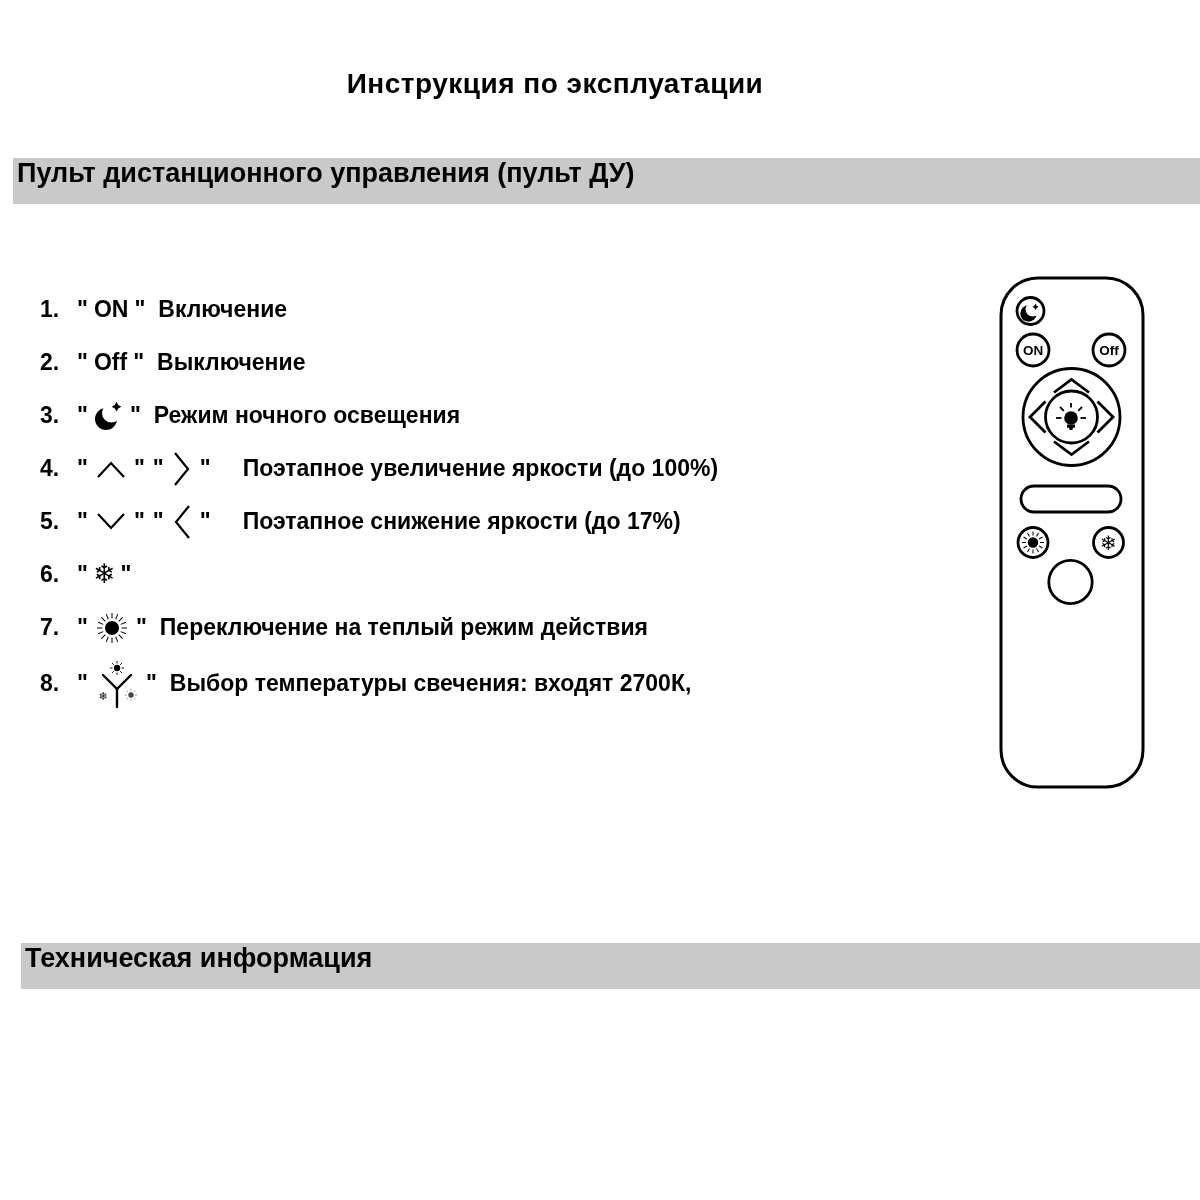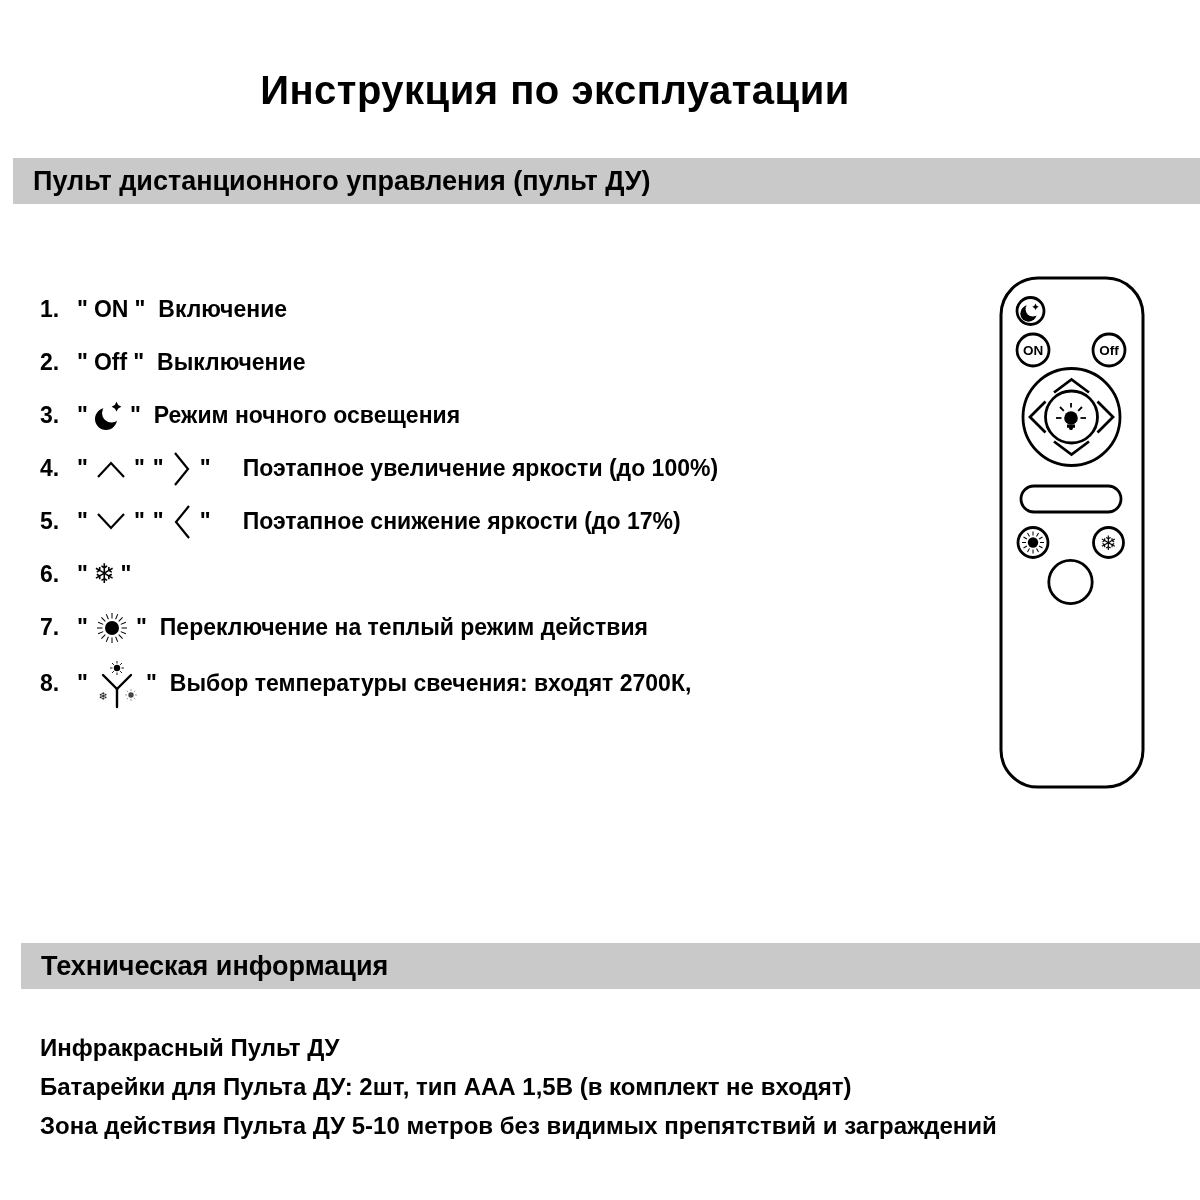--- a/index.html
+++ b/index.html
@@ -1,23 +1,23 @@
 <!DOCTYPE html>
 <html><head>
 <meta charset="utf-8">
 <style>
   html,body{margin:0;padding:0;background:#fff;}
   body{width:1200px;height:1200px;font-family:"Liberation Sans","DejaVu Sans",sans-serif;color:#000;}
   .page{position:relative;width:1200px;height:1200px;overflow:hidden;background:#fff;}
 
   .title{position:absolute;top:68px;left:0;width:1110px;text-align:center;
-         font-size:40px;font-weight:bold;letter-spacing:.5px;}
+         font-size:28px;font-weight:bold;letter-spacing:.5px;}
 
   .bar{position:absolute;left:13px;width:1187px;height:46px;background:#c9c9c9;
-       display:flex;align-items:center;padding-left:20px;box-sizing:border-box;
+       display:flex;align-items:flex-start;padding-left:4px;box-sizing:border-box;
        font-size:27px;font-weight:bold;}
   .bar1{top:158px;}
   .bar2{top:943px;margin-left:8px;}
 
   .list{position:absolute;left:40px;top:283px;width:920px;}
   .row{display:flex;align-items:center;height:53px;font-size:23px;font-weight:bold;white-space:nowrap;}
   .num{width:33px;flex:0 0 auto;}
   .q{margin:0 4px;flex:0 0 auto;}
   .kw{margin:0 2px;flex:0 0 auto;}
   .label{margin-left:9px;text-align:right;}
@@ -264,19 +264,14 @@
       </g>
 
       <circle cx="71.5" cy="306" r="21.7" fill="#fff" stroke="#000" stroke-width="2.8"></circle>
     </svg>
   </div>
 
   <div class="bar bar2">
     <span>Техническая информация</span>
   </div>
 
-  <div class="tech">
-    <div class="tline">Инфракрасный Пульт ДУ</div>
-    <div class="tline">Батарейки для Пульта ДУ: 2шт, тип ААА 1,5В (в комплект не входят)</div>
-    <div class="tline">Зона действия Пульта ДУ 5-10 метров без видимых препятствий и заграждений</div>
-  </div>
 
 </div>
 
 </body></html>

